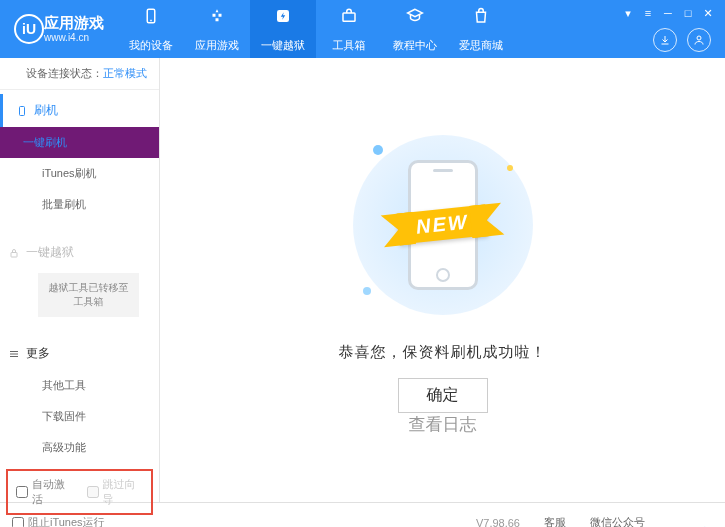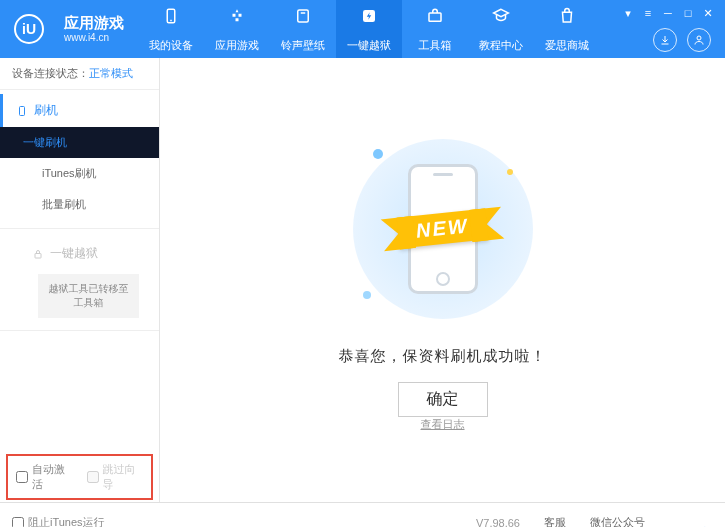--- a/index.html
+++ b/index.html
@@ -1,42 +1,42 @@
 <!DOCTYPE html>
 <html><head>
 <meta charset="utf-8">
 <style>
 * { margin:0; padding:0; box-sizing:border-box; font-family:"Microsoft YaHei",Arial,sans-serif; }
 body { width:725px; height:527px; background:#fff; overflow:hidden; font-size:12px; }
 
 .header { height:58px; background:#2e8ef7; display:flex; align-items:center; color:#fff; position:relative; }
-.logo-block { display:flex; align-items:center; padding:0 14px; gap:20px; }
+.logo-block { display:flex; align-items:center; padding:0 14px; gap:0; }
 .logo-circle { width:30px; height:30px; border:2px solid #fff; border-radius:50%; display:flex; align-items:center; justify-content:center; font-weight:bold; font-size:14px; }
 .logo-text { display:flex; flex-direction:column; line-height:1.1; }
 .logo-title { font-size:15px; font-weight:bold; }
 .logo-url { font-size:10px; opacity:.9; }
 .nav { display:flex; height:100%; }
 .nav-item { width:66px; height:100%; display:flex; flex-direction:column; align-items:center; justify-content:center; gap:12px; cursor:pointer; }
 .nav-item.active { background:#1a7ae6; }
 .nav-icon { width:20px; height:20px; display:flex; align-items:center; justify-content:center; }
 .nav-label { font-size:11px; }
 .header-right { position:absolute; right:10px; top:6px; display:flex; gap:6px; align-items:center; }
 .win-btn { width:14px; height:14px; display:flex; align-items:center; justify-content:center; cursor:pointer; font-size:11px; }
 .header-actions { position:absolute; right:14px; bottom:6px; display:flex; gap:10px; }
 .circle-btn { width:24px; height:24px; border:1.5px solid rgba(255,255,255,.8); border-radius:50%; display:flex; align-items:center; justify-content:center; cursor:pointer; }
 
 .body { display:flex; height:444px; }
 .sidebar { width:160px; border-right:1px solid #e5e5e5; display:flex; flex-direction:column; }
-.status-bar { padding:8px 12px; font-size:11px; color:#666; border-bottom:1px solid #eee; }
+.status-bar { padding:8px 12px; font-size:11px; color:#666; border-bottom:1px solid #eee;text-align:right; }
 .status-val { color:#2e8ef7; }
 .side-section { padding:4px 0; }
-.side-head { display:flex; align-items:center; gap:6px; padding:8px 32px; color:#333; font-size:12px; }
+.side-head { display:flex; align-items:center; gap:6px; padding:8px 8px; color:#333; font-size:12px; }
 .side-head.active { border-left:3px solid #2e8ef7; color:#2e8ef7; padding-left:13px; }
 .side-item { padding:8px 10px 8px 42px; font-size:11px; color:#666; cursor:pointer; }
-.side-item.selected { background:#0f172a; color:#2e8ef7;padding-left:23px; }
+.side-item.selected { background:#701a75; color:#2e8ef7;padding-left:23px; }
 .side-note { margin:4px 20px 4px 38px; background:#f3f3f3; padding:8px 6px; font-size:10px; color:#888; text-align:center; line-height:1.4; }
 .side-divider { height:1px; background:#eee; margin:4px 0; }
 .highlight-box { border:2px solid #e74c3c; margin:2px 6px; padding:6px 8px; }
 .chk-row { display:flex; gap:14px; align-items:center; }
 .chk { display:flex; align-items:center; gap:4px; font-size:11px; color:#888; }
 .chk input { width:12px; height:12px; }
 .chk.disabled { color:#ccc; }
 
 .main { flex:1; display:flex; flex-direction:column; align-items:center; justify-content:center; position:relative; }
 .illus { width:200px; height:200px; position:relative; display:flex; align-items:center; justify-content:center; }
@@ -47,21 +47,21 @@
 .ribbon { position:absolute; z-index:3; background:#ffc107; color:#fff; font-weight:bold; font-size:20px; padding:4px 18px; transform:rotate(-6deg); box-shadow:0 2px 4px rgba(0,0,0,.2); letter-spacing:2px; font-style:italic; }
 .ribbon::before,.ribbon::after { content:""; position:absolute; top:0; width:0; height:0; border:16px solid #ffc107; }
 .ribbon::before { left:-16px; border-left-color:transparent; }
 .ribbon::after { right:-16px; border-right-color:transparent; }
 .dot { position:absolute; border-radius:50%; }
 .d1 { width:10px; height:10px; background:#7ec8ff; top:20px; left:30px; }
 .d2 { width:6px; height:6px; background:#ffd54f; top:40px; right:30px; }
 .d3 { width:8px; height:8px; background:#a0d8ff; bottom:30px; left:20px; }
 .success-msg { margin-top:18px; font-size:15px; color:#333; letter-spacing:1px; }
 .ok-btn { margin-top:16px; padding:6px 28px; border:1px solid #ccc; background:#fff; font-size:16px; color:#333; cursor:pointer; }
-.log-link { font-size:11px; color:#999; cursor:pointer; text-decoration:underline; }
+.log-link { font-size:17px; color:#999; cursor:pointer; }
 
 .footer { height:40px; border-top:1px solid #e0e0e0; display:flex; align-items:center; padding:15px 12px; font-size:11px; color:#666; justify-content:space-between; }
 .footer-left { display:flex; align-items:center; gap:6px; }
 .footer-right { display:flex; align-items:center; gap:24px; }
 .ver { color:#999; }
 .flink { cursor:pointer; }
 .flast { color:#2e8ef7;margin-top:20px; }
 
 svg { display:block; }
 </style>
@@ -86,29 +86,20 @@
         </span>
       <span class="nav-label">我的设备</span>
     </div>
     <div class="nav-item">
       <span class="nav-icon">
           <svg width="18" height="18" viewBox="0 0 24 24" fill="#fff">
             <path d="M12 3l2 4h-4l2-4zm-6 6h4v4H6zm8 0h4v4h-4zm-4 6h4v4h-4z"></path>
           </svg>
         </span>
       <span class="nav-label">应用游戏</span>
-    </div>
-    <div class="nav-item">
-      <span class="nav-icon">
-          <svg width="18" height="18" viewBox="0 0 24 24" fill="none" stroke="#fff" stroke-width="2">
-            <rect x="5" y="4" width="14" height="16" rx="2"></rect>
-            <line x1="9" y1="8" x2="15" y2="8"></line>
-          </svg>
-        </span>
-      <span class="nav-label">铃声壁纸</span>
     </div>
     <div class="nav-item active">
       <span class="nav-icon">
           <svg width="18" height="18" viewBox="0 0 24 24" fill="#fff">
             <rect x="4" y="4" width="16" height="16" rx="3"></rect>
             <path d="M13 7l-4 6h3l-1 4 4-6h-3l1-4z" fill="#1a7ae6"></path>
           </svg>
         </span>
       <span class="nav-label">一键越狱</span>
     </div>
@@ -183,20 +174,33 @@
       <div class="side-head" style="color:#bbb">
         <svg width="12" height="12" viewBox="0 0 24 24" fill="none" stroke="#ccc" stroke-width="2">
             <rect x="6" y="11" width="12" height="9" rx="1"></rect>
             <path d="M9 11V8a3 3 0 016 0v3"></path>
           </svg>
         <span>一键越狱</span>
       </div>
       <div class="side-note">越狱工具已转移至工具箱</div>
     </div>
     <div class="side-divider"></div>
+    <div class="side-section">
+      <div class="side-head">
+        <svg width="12" height="12" viewBox="0 0 24 24" fill="none" stroke="#666" stroke-width="2">
+            <line x1="4" y1="7" x2="20" y2="7"></line>
+            <line x1="4" y1="12" x2="20" y2="12"></line>
+            <line x1="4" y1="17" x2="20" y2="17"></line>
+          </svg>
+        <span>更多</span>
+      </div>
+      <div class="side-item">其他工具</div>
+      <div class="side-item">下载固件</div>
+      <div class="side-item">高级功能</div>
+    </div>
     <div style="flex:1"></div>
     <div class="highlight-box">
       <div class="chk-row">
         <label class="chk">
             <input type="checkbox" style="">
             <span>自动激活</span>
           </label>
         <label class="chk disabled">
             <input type="checkbox" disabled="" style="">
             <span>跳过向导</span>

